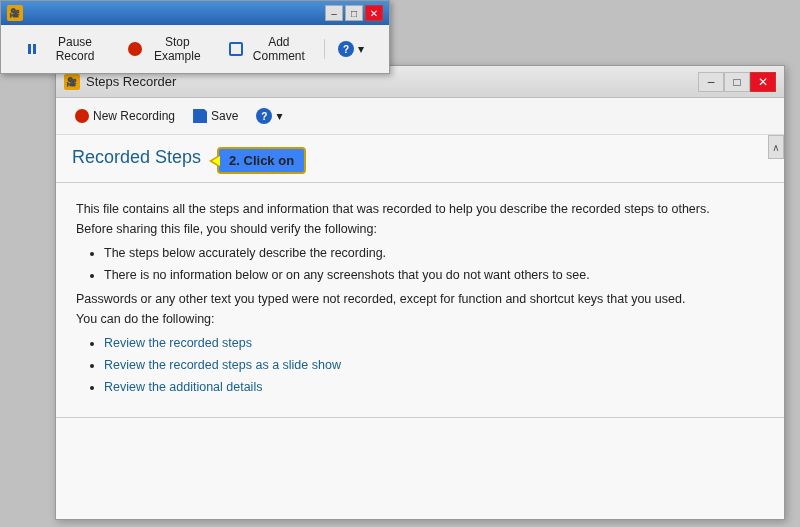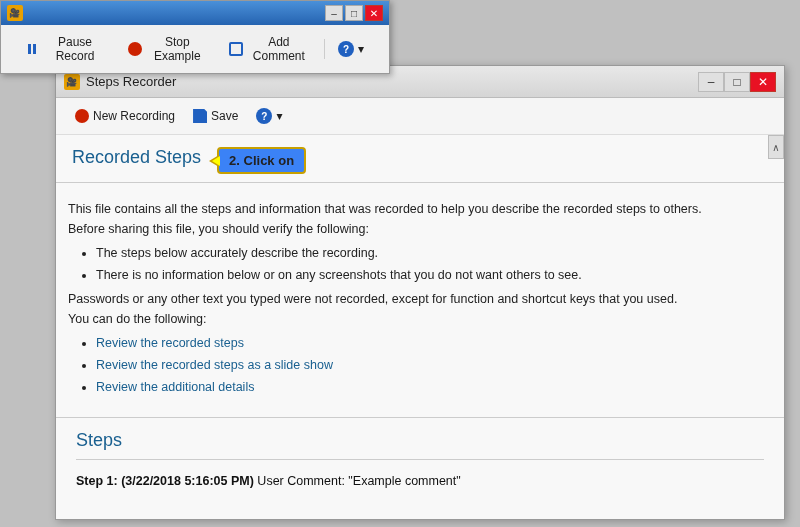--- a/index.html
+++ b/index.html
@@ -270,21 +270,21 @@
       position: absolute;
       left: -7px;
       top: 50%;
       transform: translateY(-50%);
       border-width: 5px 8px 5px 0;
       border-style: solid;
       border-color: transparent #ffff00 transparent transparent;
     }
 
     .info-section {
-      padding: 16px 12px;
+      padding: 16px 20px;
       font-size: 12.5px;
       color: #222;
       line-height: 1.6;
       border-bottom: 1px solid #ccc;
     }
     .info-section ul {
       list-style: disc;
       padding-left: 28px;
       margin: 4px 0;
     }
@@ -439,21 +439,14 @@
         </li>
         <li>
           <a href="#">Review the recorded steps as a slide show</a>
         </li>
         <li>
           <a href="#">Review the additional details</a>
         </li>
       </ul>
     </div>
 
-    <div class="steps-section">
-      <div class="steps-title">Steps</div>
-      <div class="step-item">
-        <strong>Step 1: (3/22/2018 5:16:05 PM)</strong>
-        <span>User Comment: "Example comment"</span>
-      </div>
-    </div>
   </div>
 </div>
 
 </body></html>

